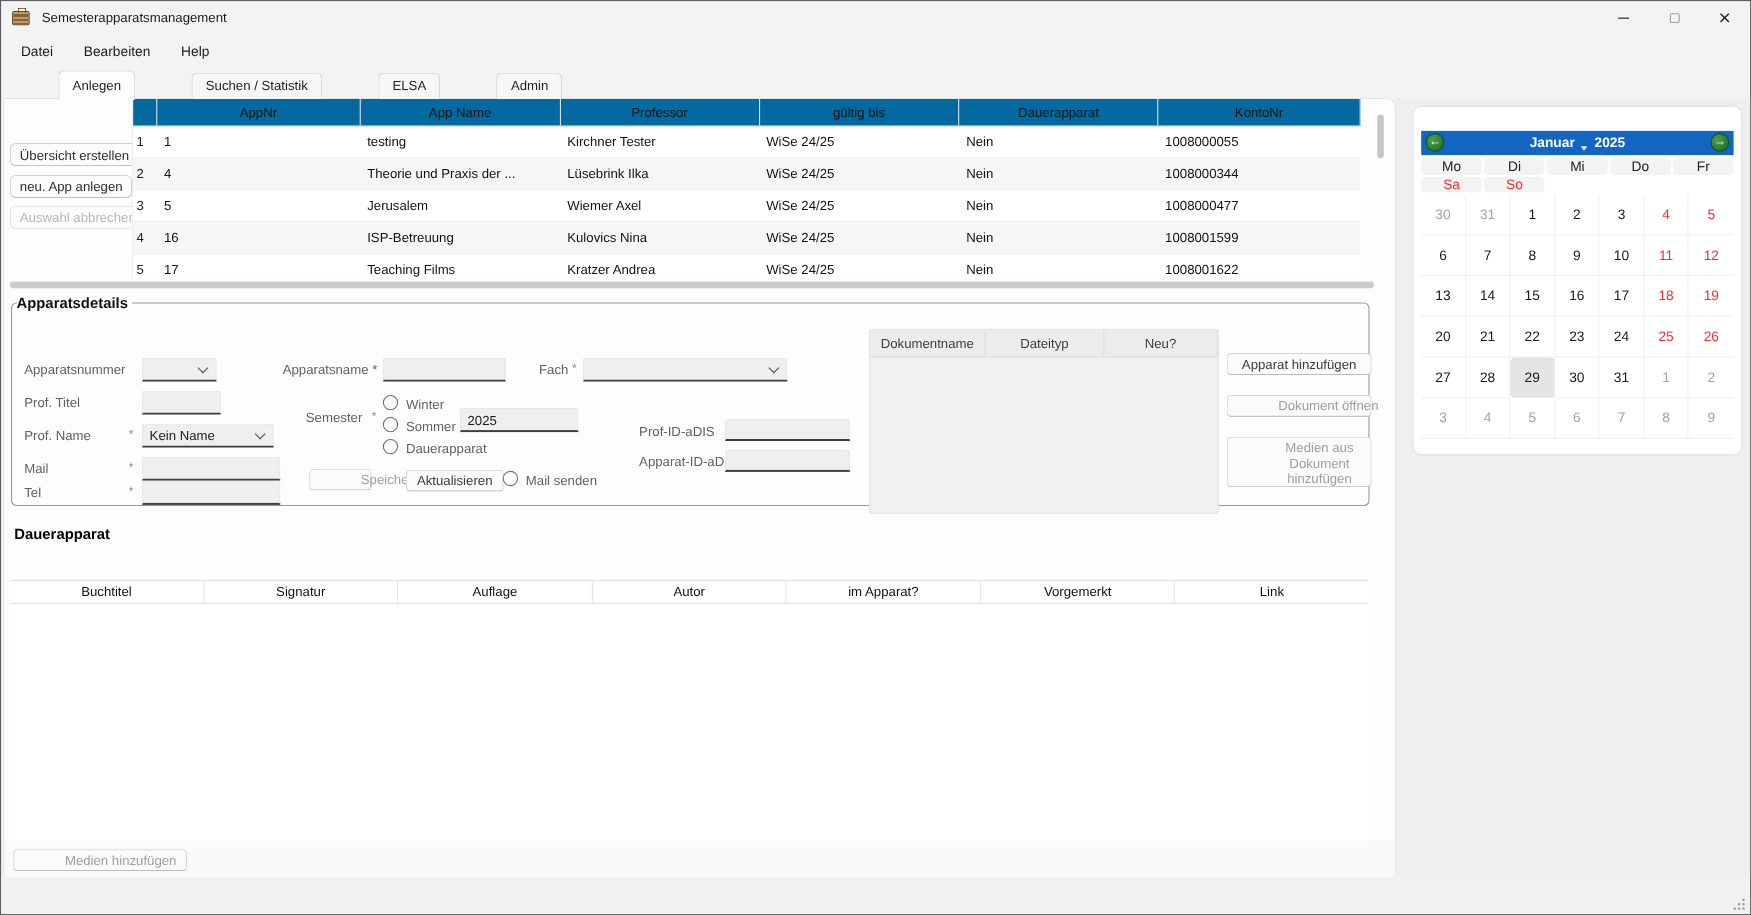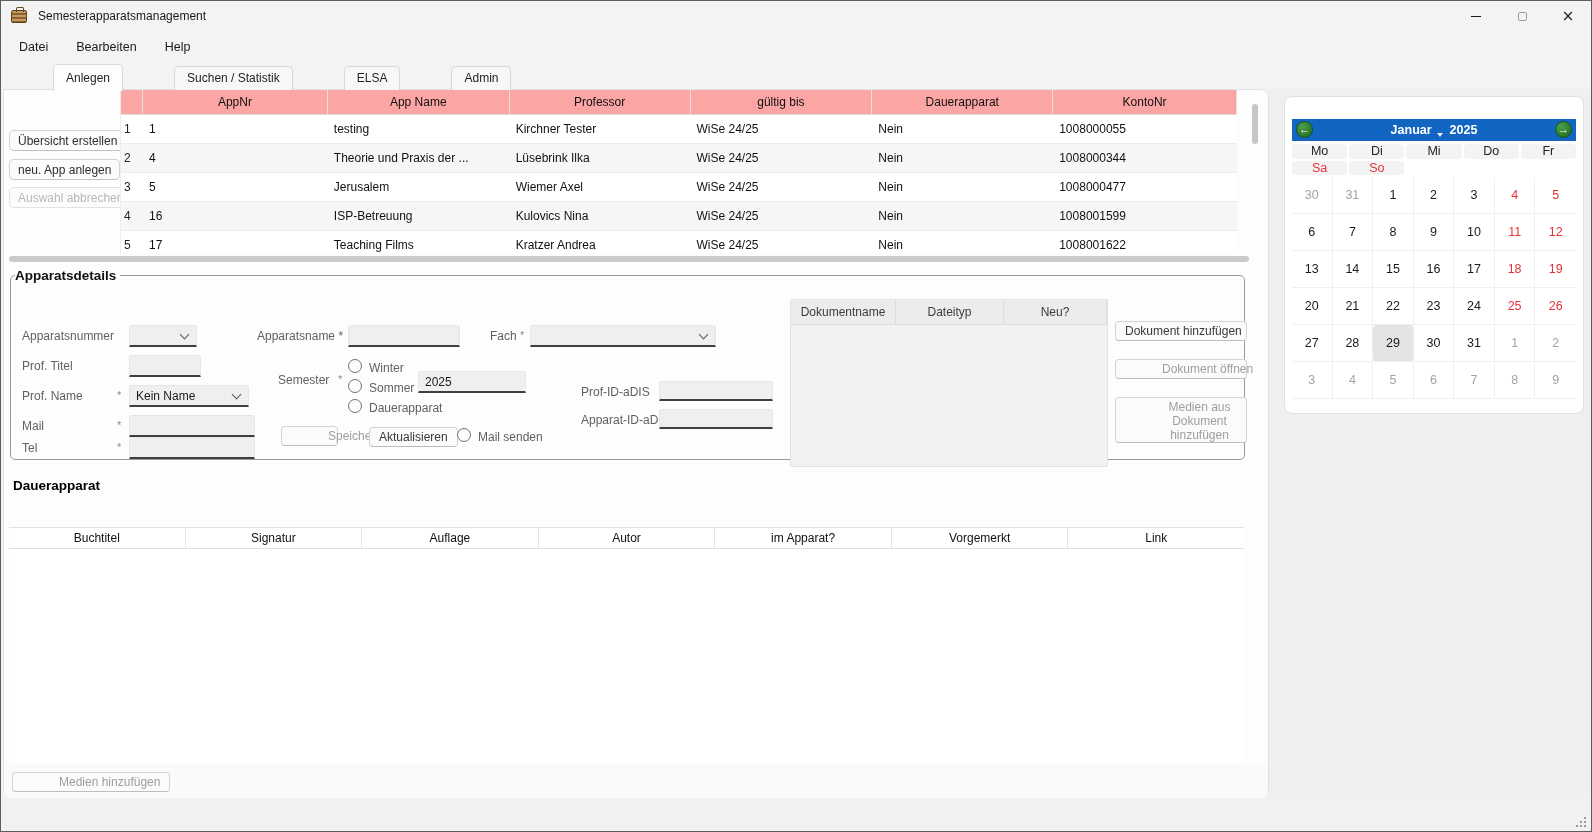--- a/index.html
+++ b/index.html
@@ -39,21 +39,21 @@
 
   
   .side-btn { position:absolute; left:5px; height:21px; padding:2px 8px; background:#fcfcfc;
               border:1px solid #d2d2d2; border-bottom-color:#c2c2c2; border-radius:5px;
               font-size:12px; color:#2e2e2e; white-space:nowrap; }
   .side-btn.disabled { color:#b7b7b7; border-color:#e2e2e2; }
 
   
   .apps-table { position:absolute; left:116px; top:0; width:1117px; height:163px; overflow:hidden;
                 background:#fff; border-left:1px solid #eee; }
-  .th-row { display:flex; height:25px; border-bottom:1px solid #dcdcdc; background:#fca5a5; }
+  .th-row { display:flex; height:25px; border-bottom:1px solid #dcdcdc; background:#0369a1; }
   .th { display:flex; align-items:center; justify-content:center; font-size:12px; color:#111;
         border-right:1px solid #e2e2e2; }
   .th.rownum-head { border-right:1px solid #e2e2e2; }
   .tr { display:flex; height:29px; border-bottom:1px solid #ededed; background:#fff; }
   .tr.alt { background:#f6f6f6; }
   .td { display:flex; align-items:center; padding-left:6px; font-size:12px; color:#111; overflow:hidden; white-space:nowrap; }
   .td.num { padding-left:3px; color:#222; }
   .vscroll { position:absolute; left:1248px; top:14px; width:6px; height:40px; background:#c6c6c6; border-radius:3px; }
   .hscroll { position:absolute; left:5px; top:166px; width:1240px; height:6px; background:#cbcbcb; border-radius:3px; }
 
@@ -291,21 +291,21 @@
       <span class="rlabel" style="left:467px; top:147px;">Mail senden</span>
 
       <div class="docs-table">
         <div class="docs-head" id="docsHead">
             <div class="docs-th" style="width: 105px;">Dokumentname</div>
             <div class="docs-th" style="width: 108px;">Dateityp</div>
             <div class="docs-th" style="width: 103px;">Neu?</div>
           </div>
       </div>
       <div id="docButtons">
-          <button class="btn doc-btn" style="top: 38px;">Dokument hinzufügen</button>
+          <button class="btn doc-btn" style="top: 38px;">Apparat hinzufügen</button>
           <button class="btn doc-btn disabled" style="top: 76px;">Dokument öffnen</button>
           <button class="btn doc-btn disabled" style="top: 114px; height: 46px; white-space: normal;">Medien aus Dokument hinzufügen</button>
         </div>
     </fieldset>
 
     <div class="medien-heading">Dauerapparat</div>
     <div class="medien-head" id="medienHead">
         <div class="medien-th">Buchtitel</div>
         <div class="medien-th">Signatur</div>
         <div class="medien-th">Auflage</div>

